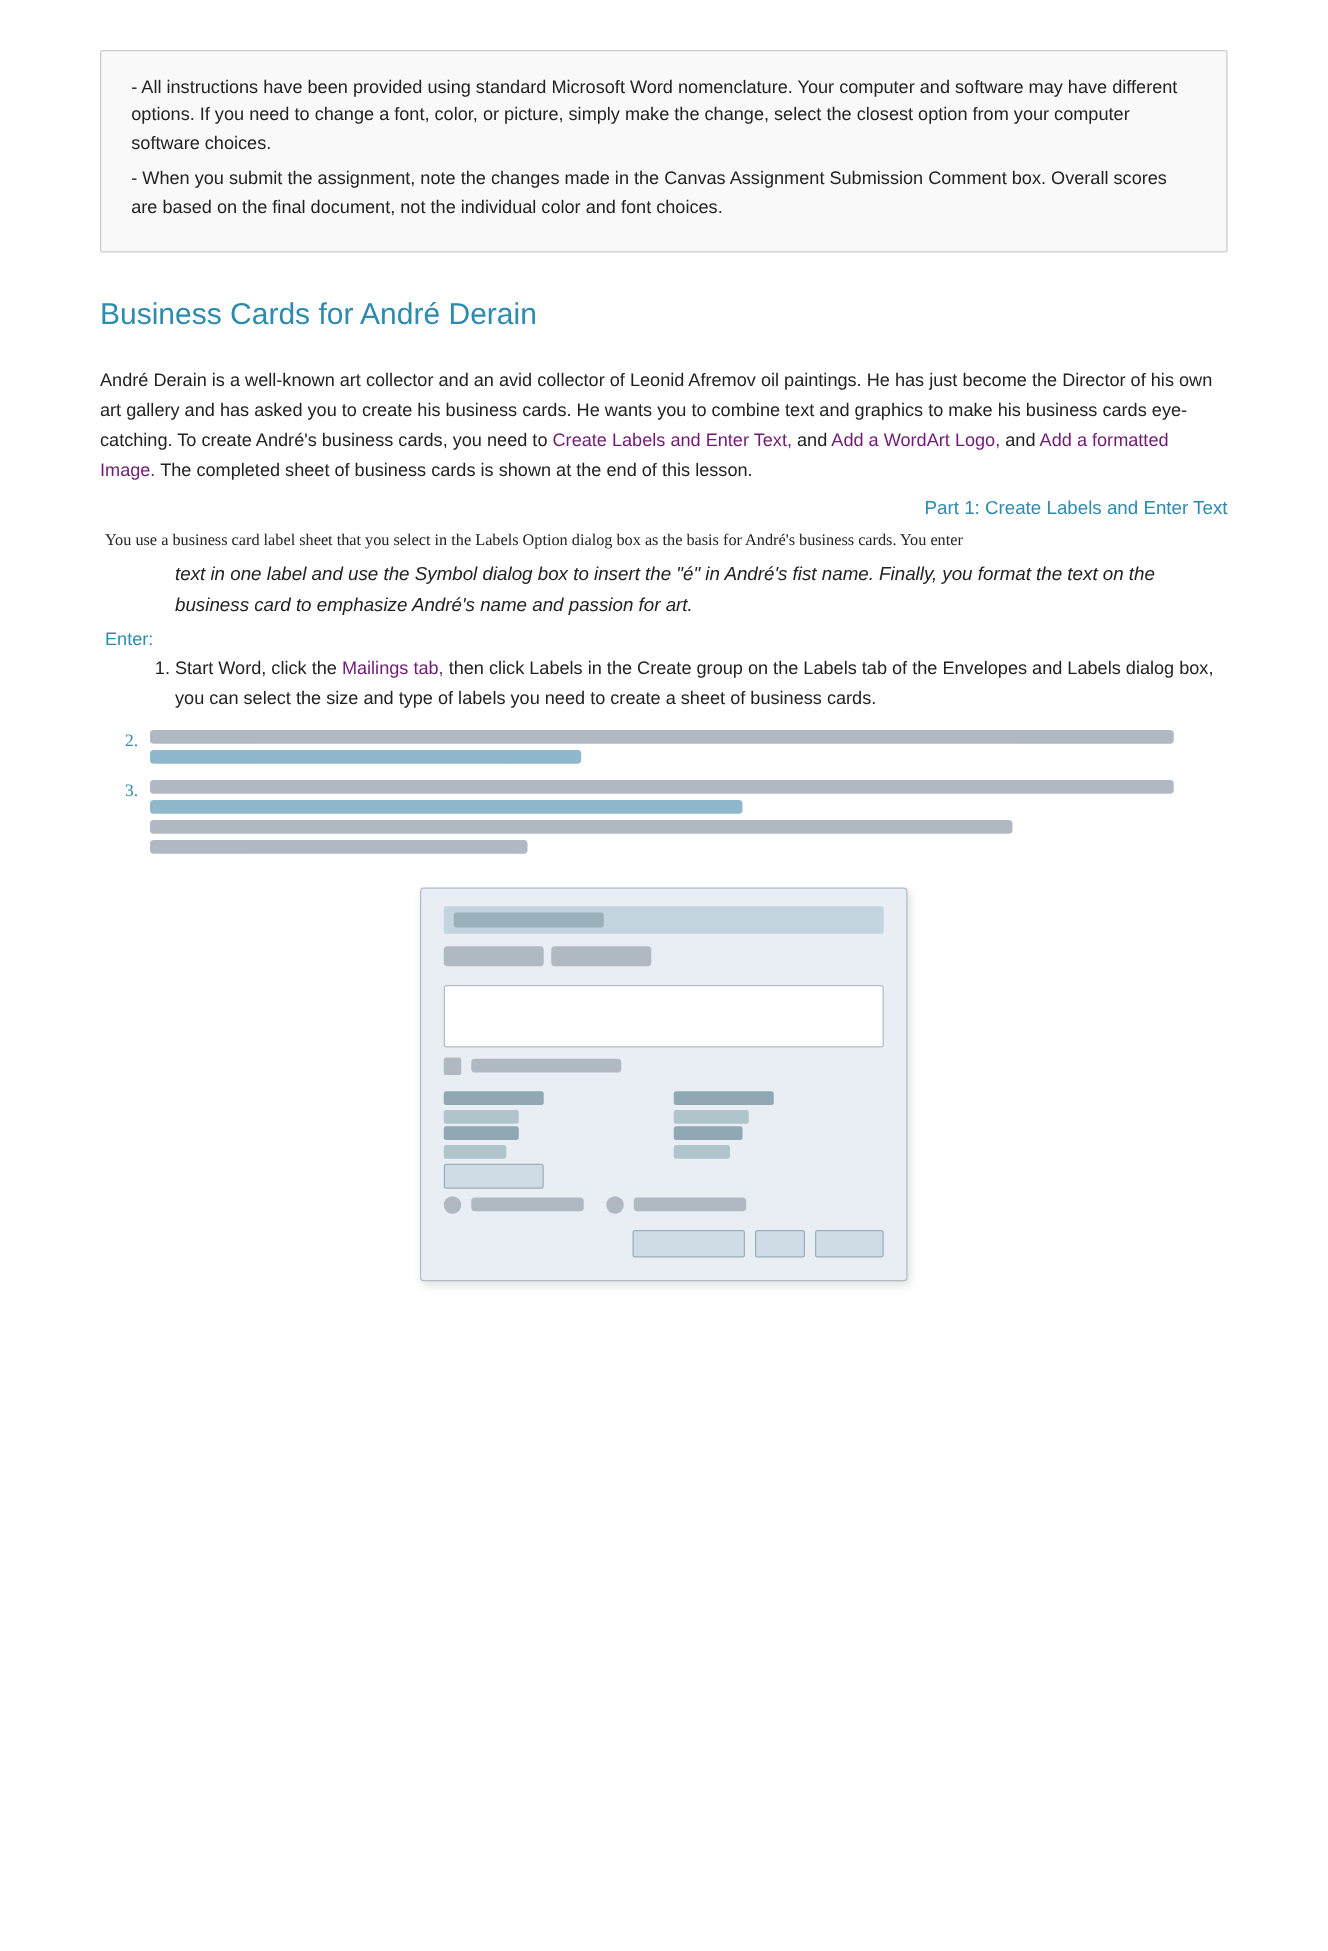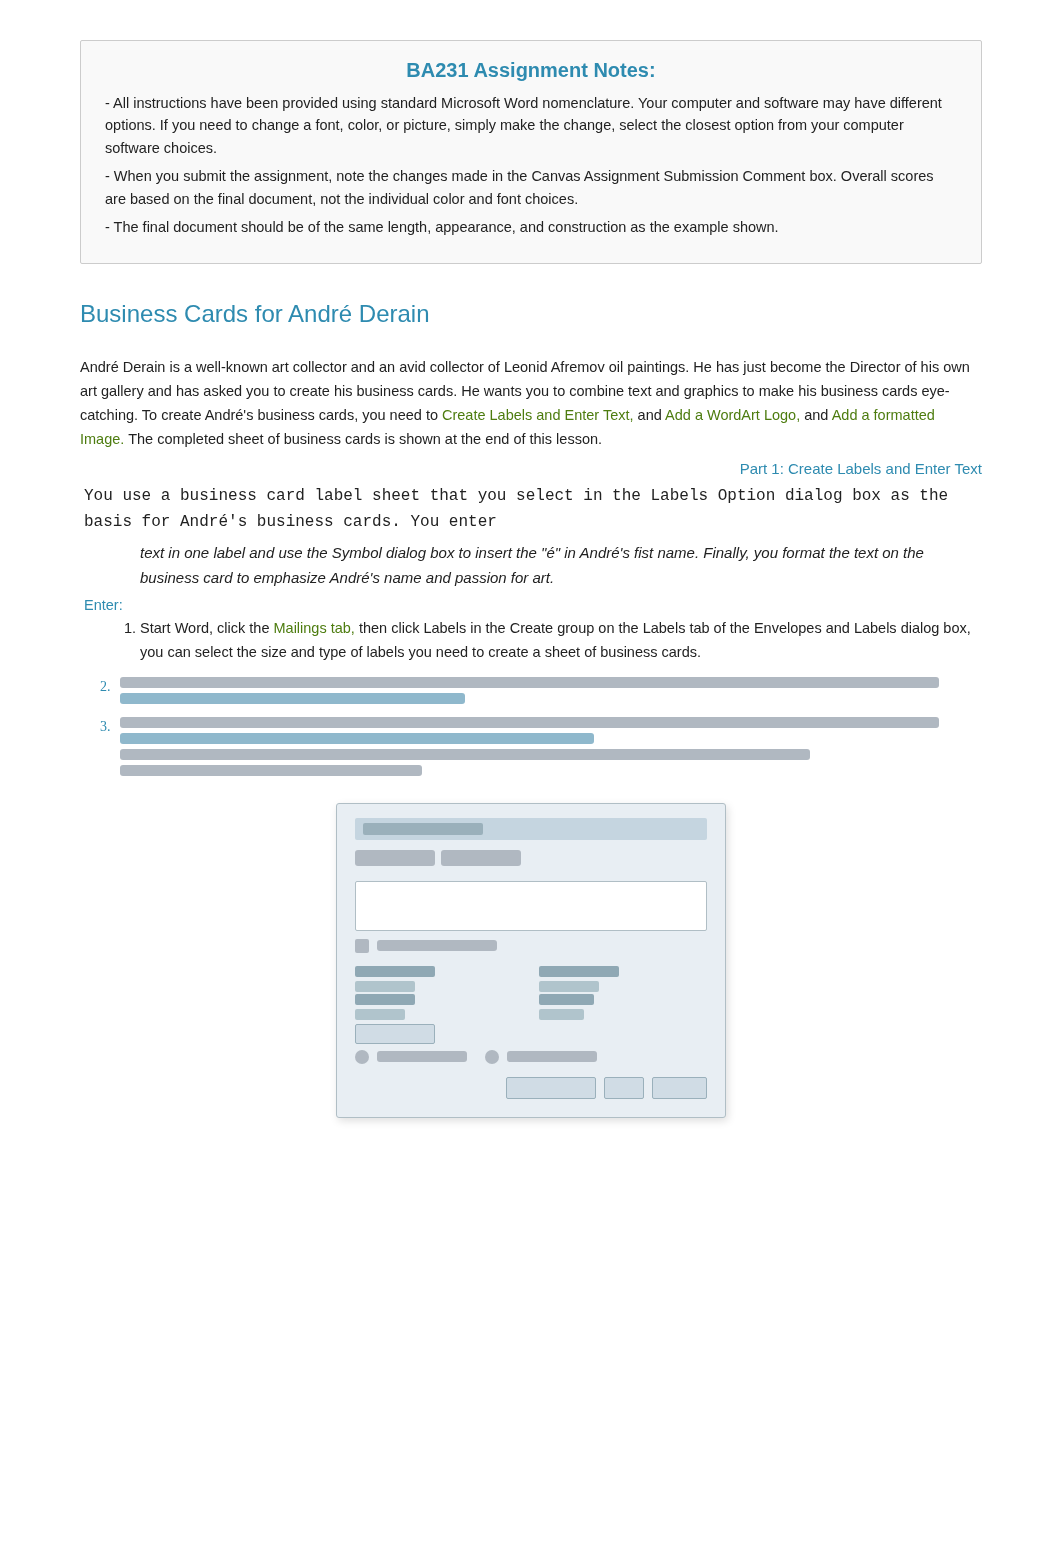--- a/index.html
+++ b/index.html
@@ -41,37 +41,37 @@
       font-family: Arial, sans-serif;
       border-bottom: none;
     }
     .intro-para {
       font-size: 14.5px;
       line-height: 1.65;
       margin-bottom: 8px;
       font-family: Arial, sans-serif;
     }
     .link-text {
-      color: #4d7c0f;
+      color: #701a75;
       text-decoration: none;
     }
     .part-title {
       color: #2e8bb0;
       font-size: 15px;
       font-weight: normal;
       margin-top: 6px;
       margin-bottom: 6px;
       font-family: Arial, sans-serif;
       padding-left: 4px;
       text-align: right;
     }
     .part-desc {
-      font-size: 16px;
+      font-size: 13px;
       line-height: 1.65;
-      font-family: Liberation Mono, monospace;
+      font-family: Liberation Serif, serif;
       margin-bottom: 6px;
       padding-left: 4px;
     }
     .indent-block {
       padding-left: 60px;
       font-size: 15px;
       line-height: 1.65;
       font-family: Arial, sans-serif;
       margin-bottom: 6px;
       font-style: italic;
@@ -204,24 +204,22 @@
       border-radius: 3px;
       margin-bottom: 5px;
     }
     .bl-gray { background: #b0b8c1; }
     .bl-blue { background: #8fb8cc; }
   </style>
 </head>
 <body>
 
 <div class="notes-box">
-  <div class="notes-title">BA231 Assignment Notes:</div>
   <p>- All instructions have been provided using standard Microsoft Word nomenclature. Your computer and software may have different options. If you need to change a font, color, or picture, simply make the change, select the closest option from your computer software choices.</p>
   <p>- When you submit the assignment, note the changes made in the Canvas Assignment Submission Comment box. Overall scores are based on the final document, not the individual color and font choices.</p>
-  <p>- The final document should be of the same length, appearance, and construction as the example shown.</p>
 </div>
 
 <h2 class="section-title">Business Cards for André Derain</h2>
 
 <p class="intro-para">
   <span>André Derain is a well-known art collector and an avid collector of Leonid Afremov oil paintings. He has just become the Director of his own art gallery and has asked you to create his business cards. He wants you to combine text and graphics to make his business cards eye-catching. To create André's business cards, you need to</span>
   <span class="link-text">Create Labels and Enter Text,</span>
   <span>and</span>
   <span class="link-text">Add a WordArt Logo,</span>
   <span>and</span>

